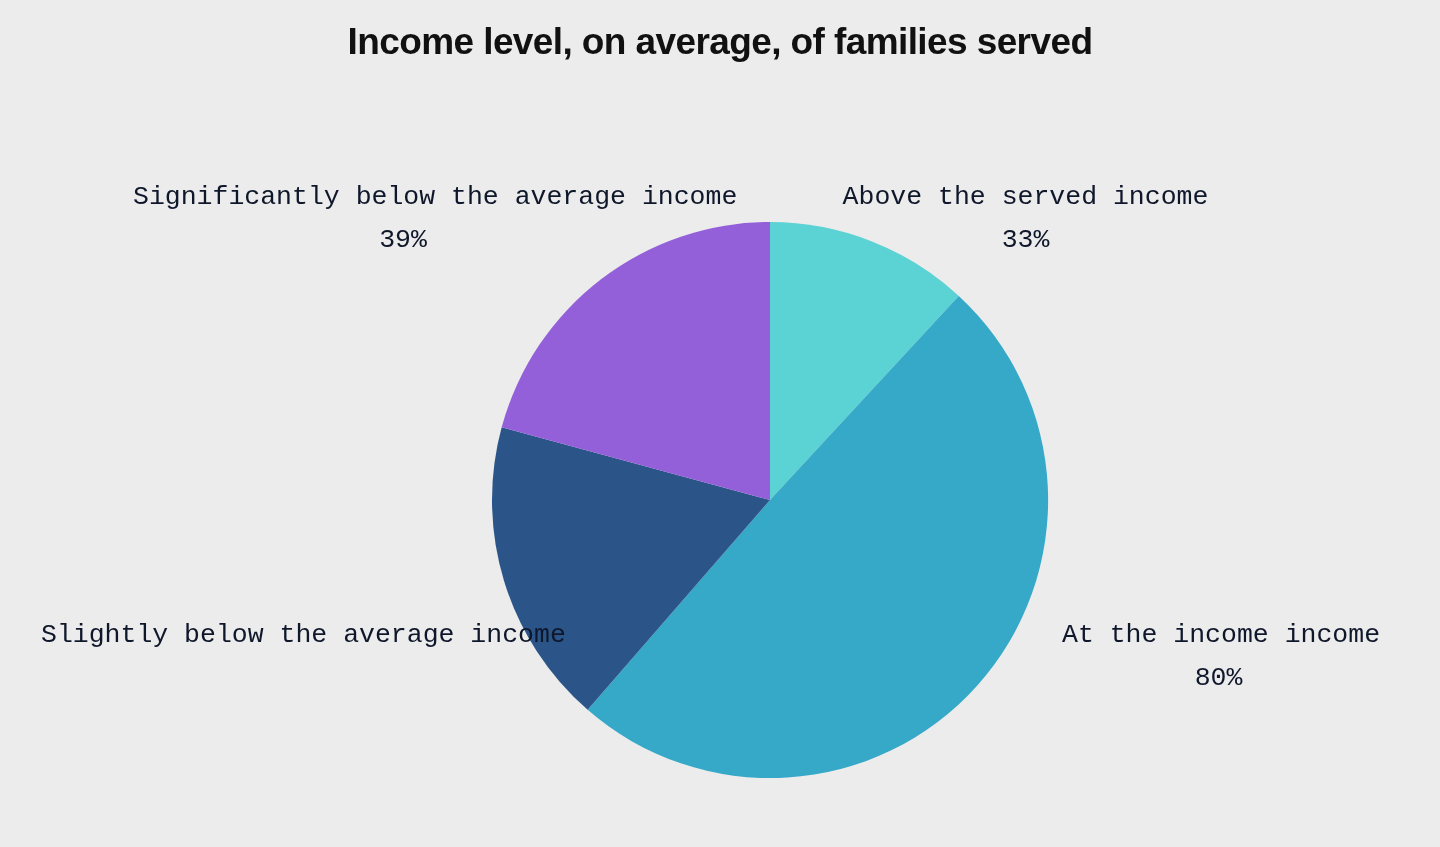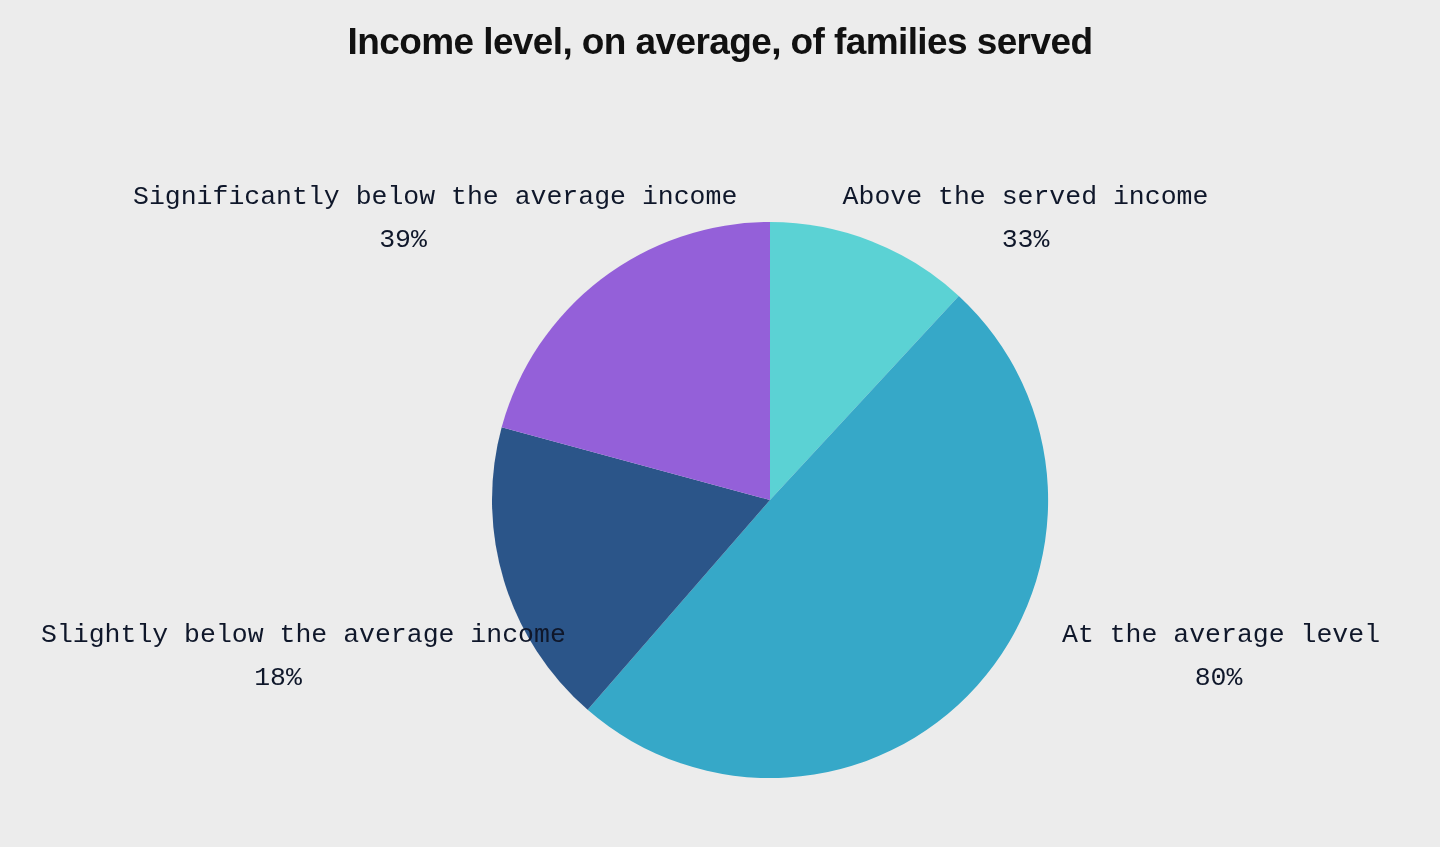--- a/index.html
+++ b/index.html
@@ -98,21 +98,20 @@
     <span class="label-value">39%</span>
   </div>
 
   <div class="slice-label" id="label-above">
     <span class="label-text">Above the served income</span>
     <span class="label-value">33%</span>
   </div>
 
   <div class="slice-label" id="label-slightly-below">
     <span class="label-text">Slightly below the average income</span>
-    <span class="label-value">18%</span>
   </div>
 
   <div class="slice-label" id="label-at-average">
-    <span class="label-text">At the average level</span>
+    <span class="label-text">At the income income</span>
     <span class="label-value">80%</span>
   </div>
 
 </div>
 
 </body></html>

